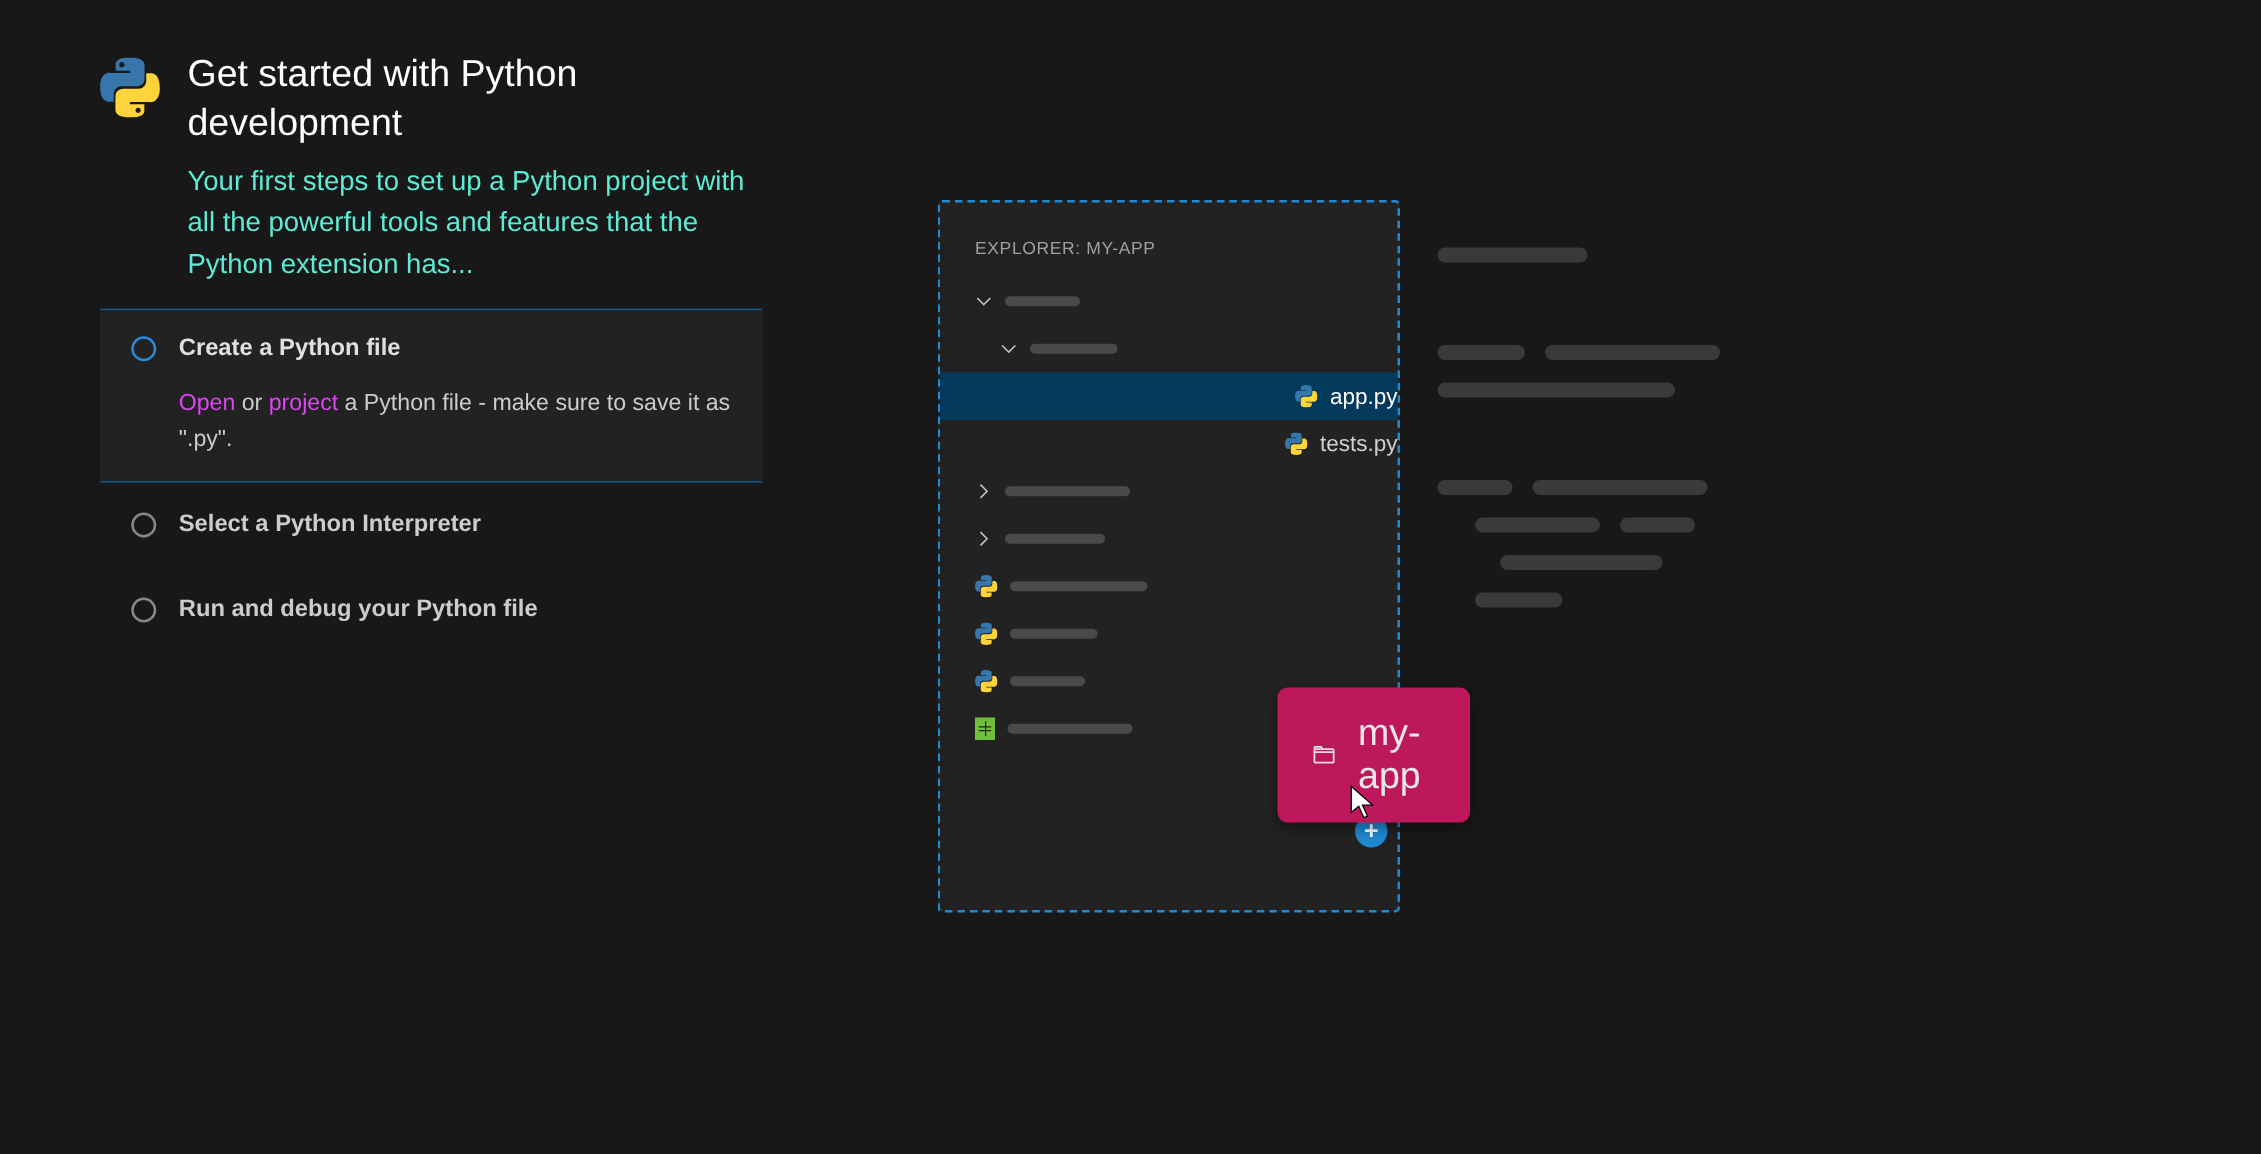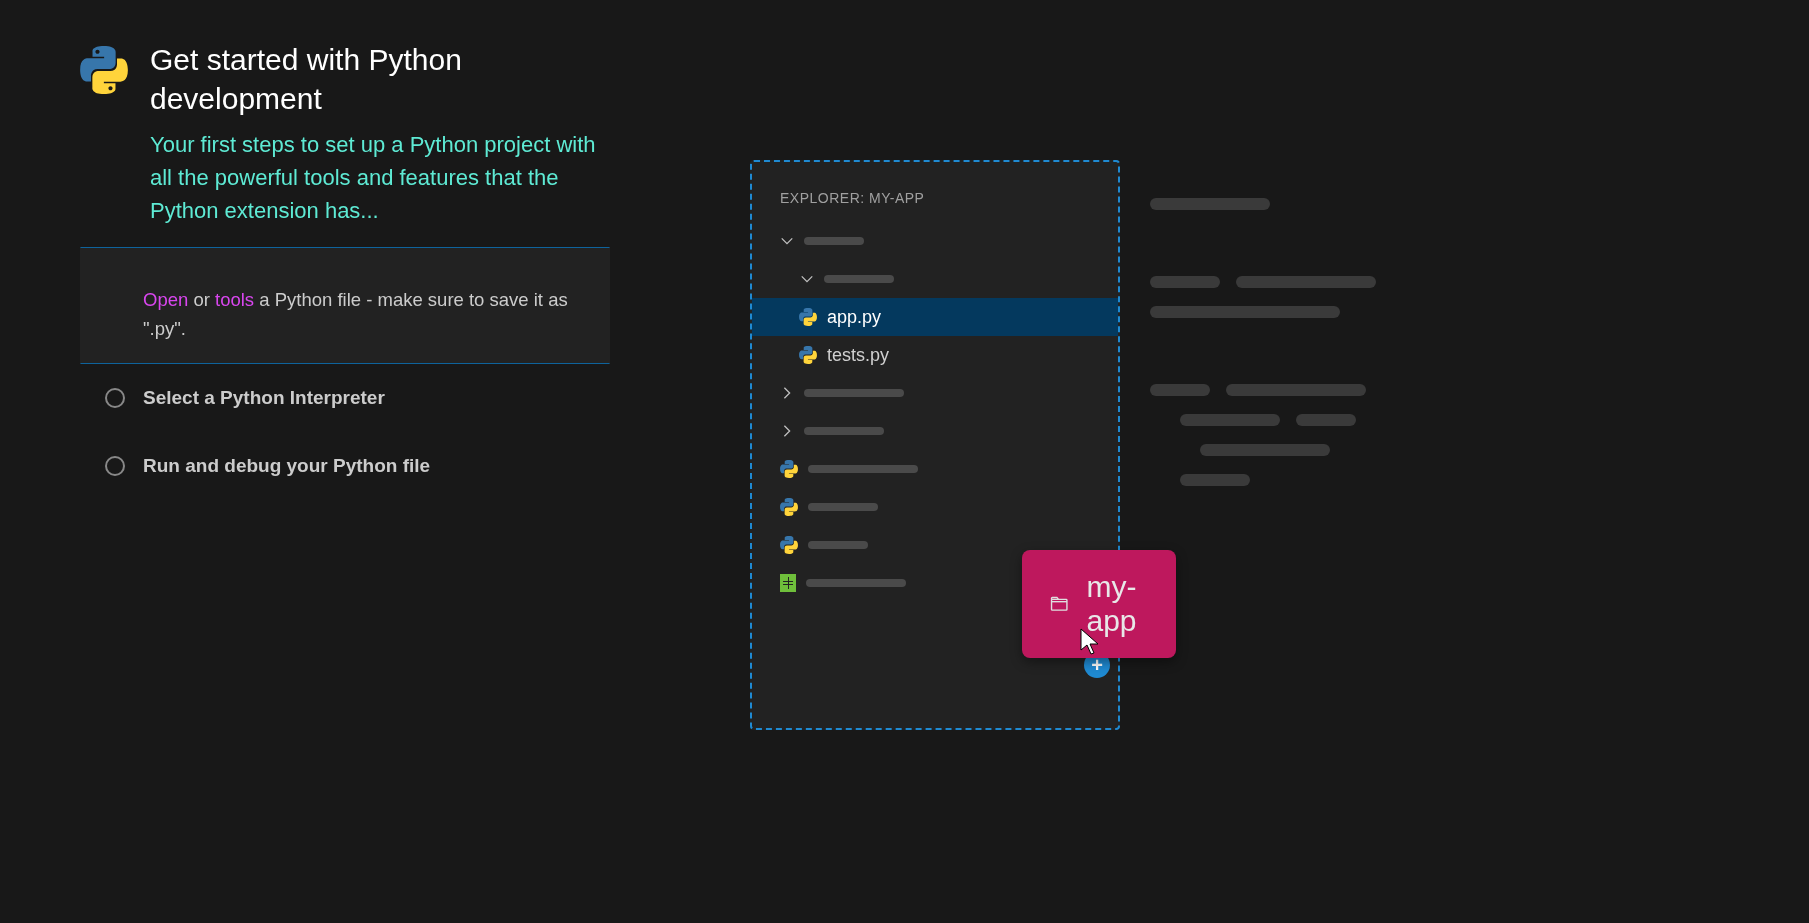--- a/index.html
+++ b/index.html
@@ -130,21 +130,21 @@
   .tree-row {
     display: flex;
     align-items: center;
     height: 38px;
     padding-left: 28px;
     gap: 10px;
     font-size: 18px;
     color: #d0d0d0;
   }
   .tree-row.indent1 { padding-left: 48px; }
-  .tree-row.indent2 { padding-left: 47px; }
+  .tree-row.indent2 { padding-left: 47px; justify-content: flex-end; }
   .tree-row.selected {
     background: #04395e;
     color: #ffffff;
   }
   .chev {
     width: 14px;
     height: 14px;
     flex-shrink: 0;
   }
   .placeholder-bar {
@@ -239,23 +239,27 @@
         </svg>
       </div>
       <div>
         <div class="title">Get started with Python development</div>
         <div class="subtitle">Your first steps to set up a Python project with all the powerful tools and features that the Python extension has...</div>
       </div>
     </div>
 
     <div class="step-list">
       <div class="step active">
+        <div class="step-header">
+          <div class="step-circle"></div>
+          <div class="step-title">Create a Python file</div>
+        </div>
         <div class="step-body">
           <p>
-            <a>Open</a><span> or </span><a>tools</a><span> a Python file - make sure to save it as ".py".</span>
+            <a>Open</a><span> or </span><a>project</a><span> a Python file - make sure to save it as ".py".</span>
           </p>
         </div>
       </div>
 
       <div class="step step-collapsed">
         <div class="step-header">
           <div class="step-circle"></div>
           <div class="step-title">Select a Python Interpreter</div>
         </div>
       </div>

